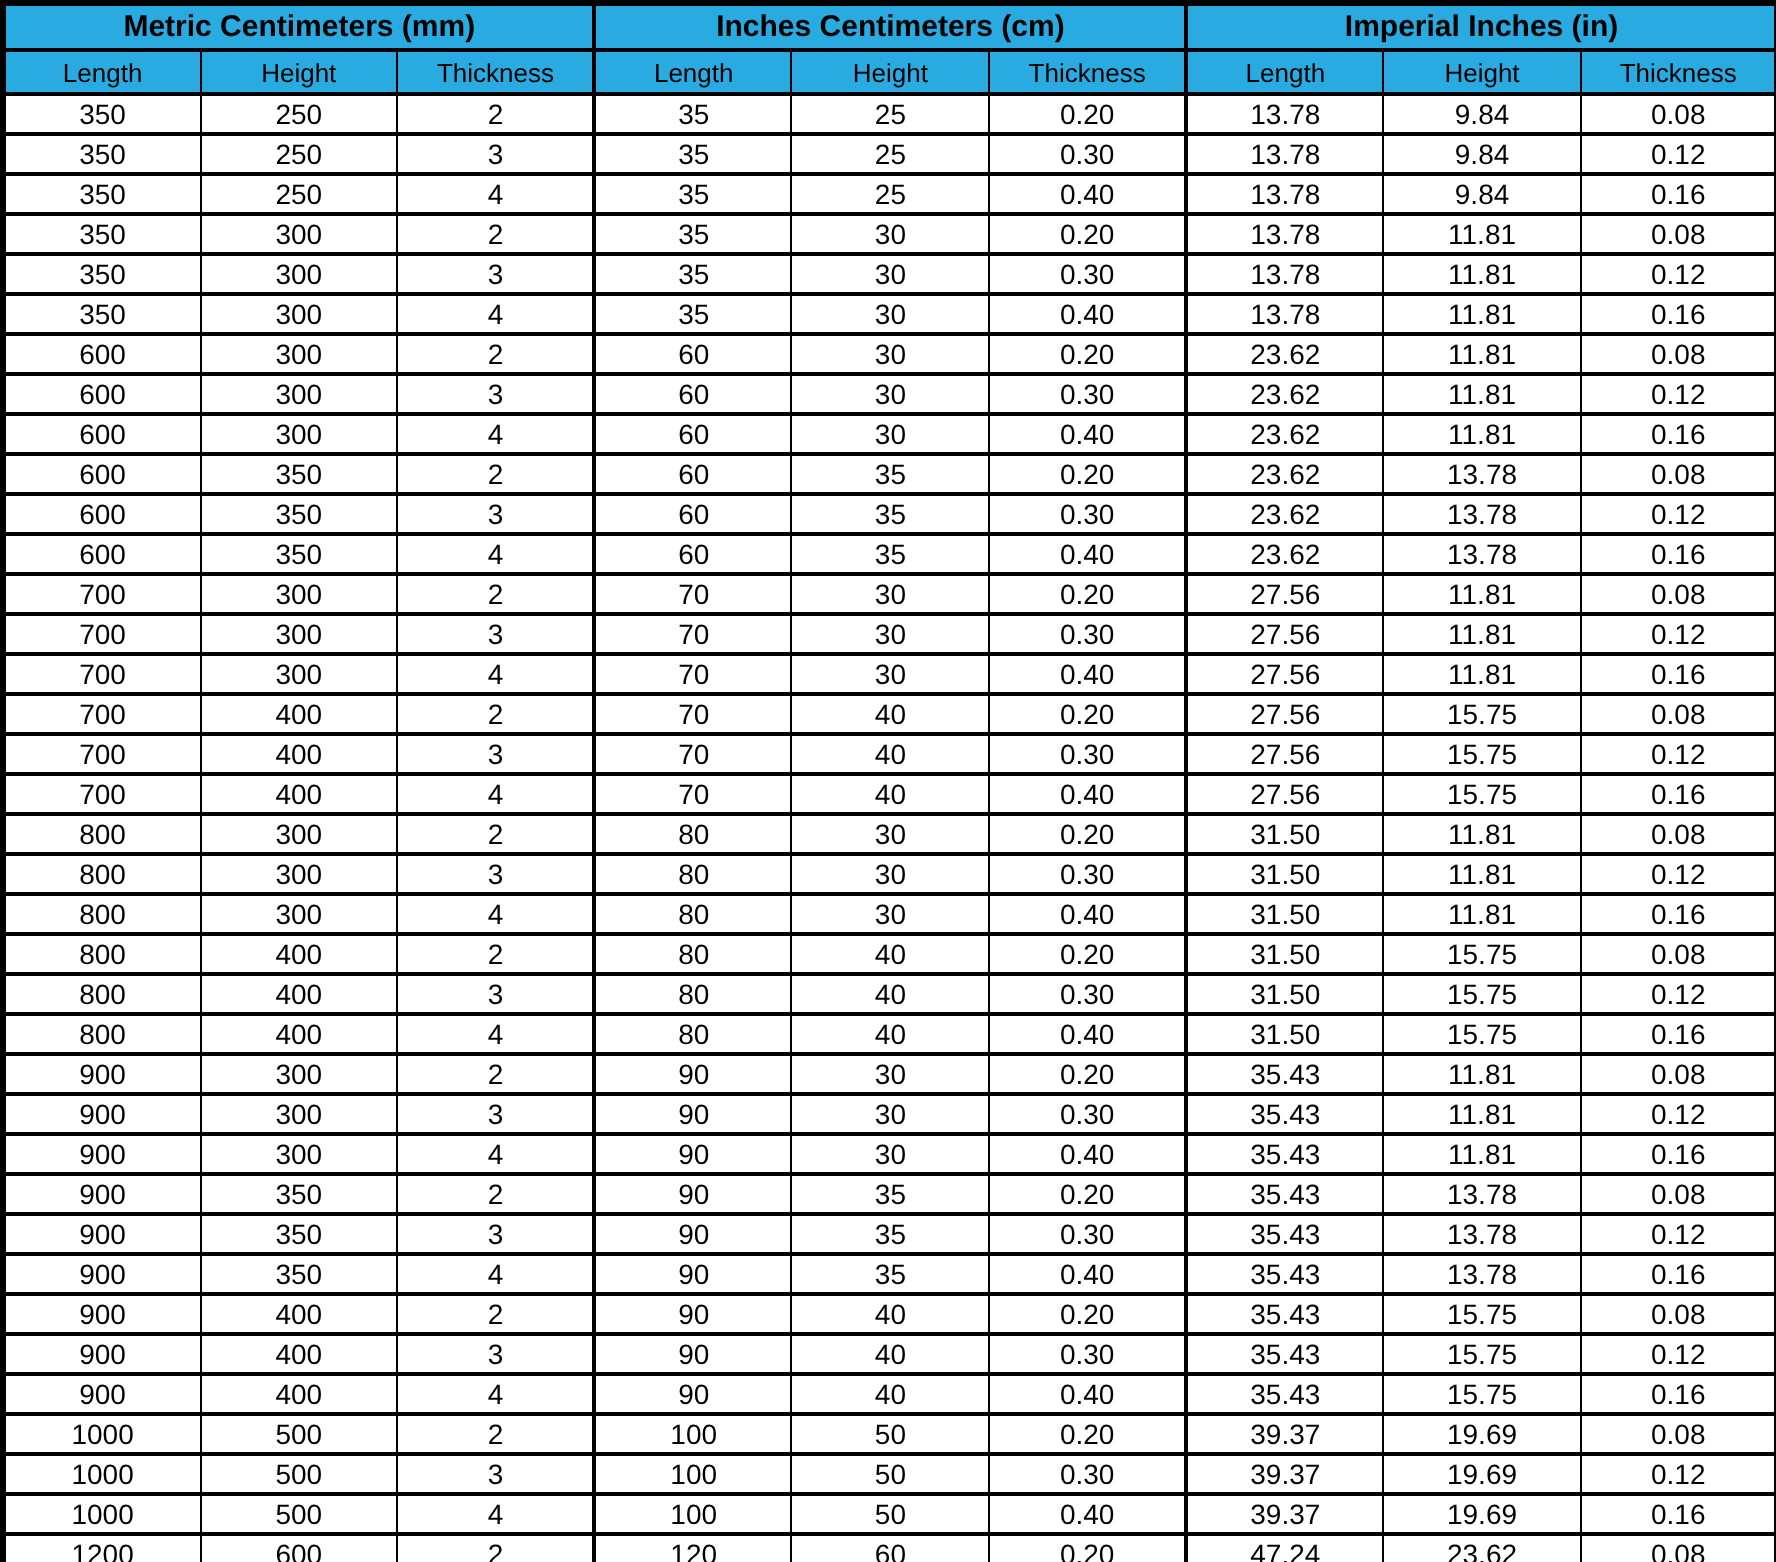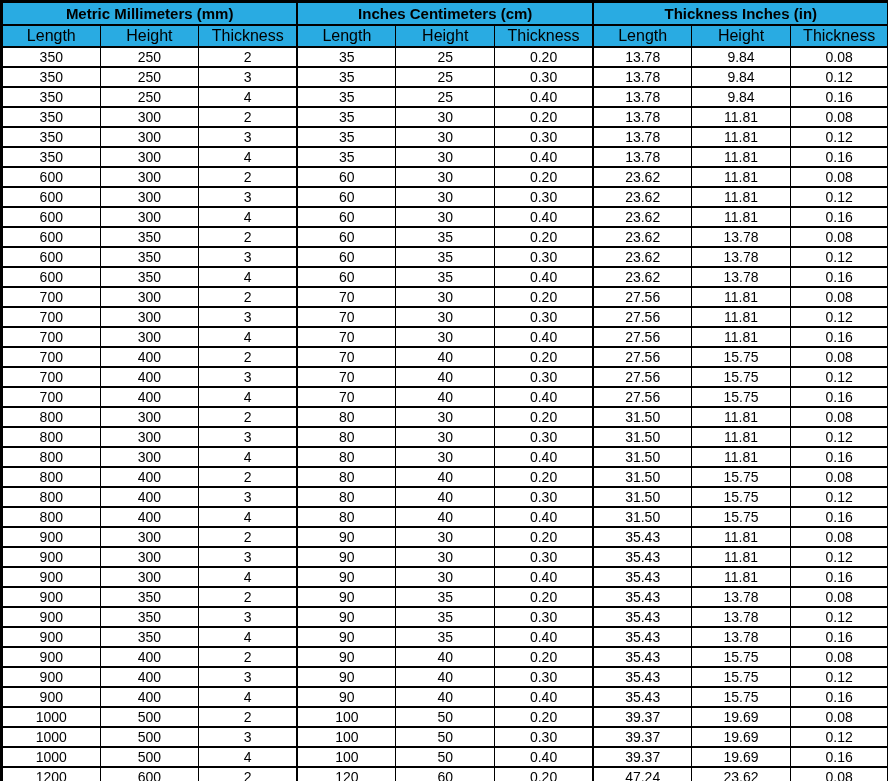--- a/index.html
+++ b/index.html
@@ -29,21 +29,21 @@
   thead th {
     background: var(--header-bg, #29ABE2);
   }
   th.group {
     font-weight: bold;
     font-size: 15px;
     height: 21px;
   }
   th.colhead {
     font-weight: normal;
-    font-size: 16px;
+    font-size: 13px;
     height: 20px;
   }
   td {
     font-size: 14px;
     height: 18px;
     background: var(--row-bg, #ffffff);
   }
   .gs { border-left-width: 2px; }
 </style>
 </head>
@@ -56,23 +56,23 @@
       <col style="width:98.6px">
     <col style="width:98.6px">
       <col style="width:98.6px">
       <col style="width:98.6px">
     <col style="width:98.6px">
       <col style="width:98.6px">
       <col style="width:98.6px">
   </colgroup>
   <thead>
     <tr>
-      <th colspan="3" class="group">Metric Millimeters (mm)</th>
+      <th colspan="3" class="group">Metric Centimeters (mm)</th>
       <th colspan="3" class="group gs">Inches Centimeters (cm)</th>
-      <th colspan="3" class="group gs">Thickness Inches (in)</th>
+      <th colspan="3" class="group gs">Imperial Inches (in)</th>
     </tr>
     <tr>
       <th class="colhead">Length</th>
       <th class="colhead">Height</th>
       <th class="colhead">Thickness</th>
       <th class="colhead gs">Length</th>
       <th class="colhead">Height</th>
       <th class="colhead">Thickness</th>
       <th class="colhead gs">Length</th>
       <th class="colhead">Height</th>

